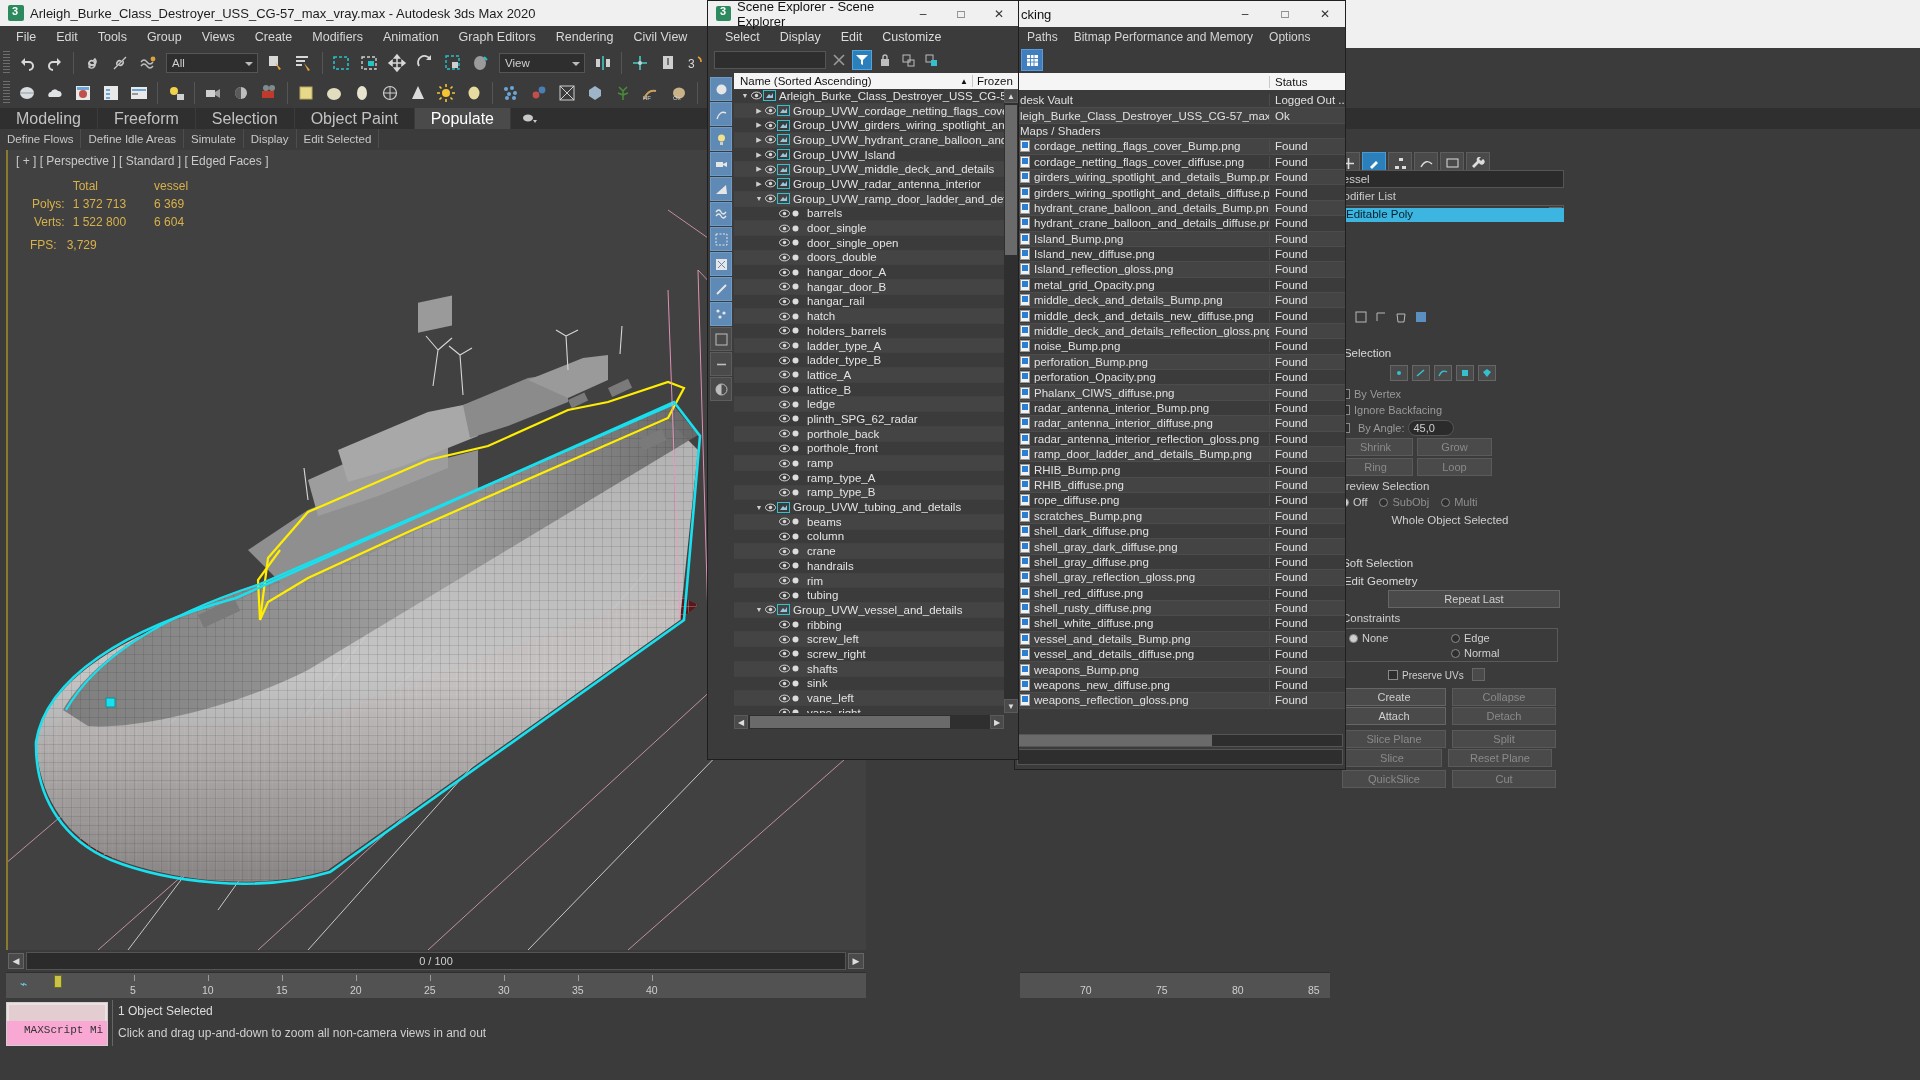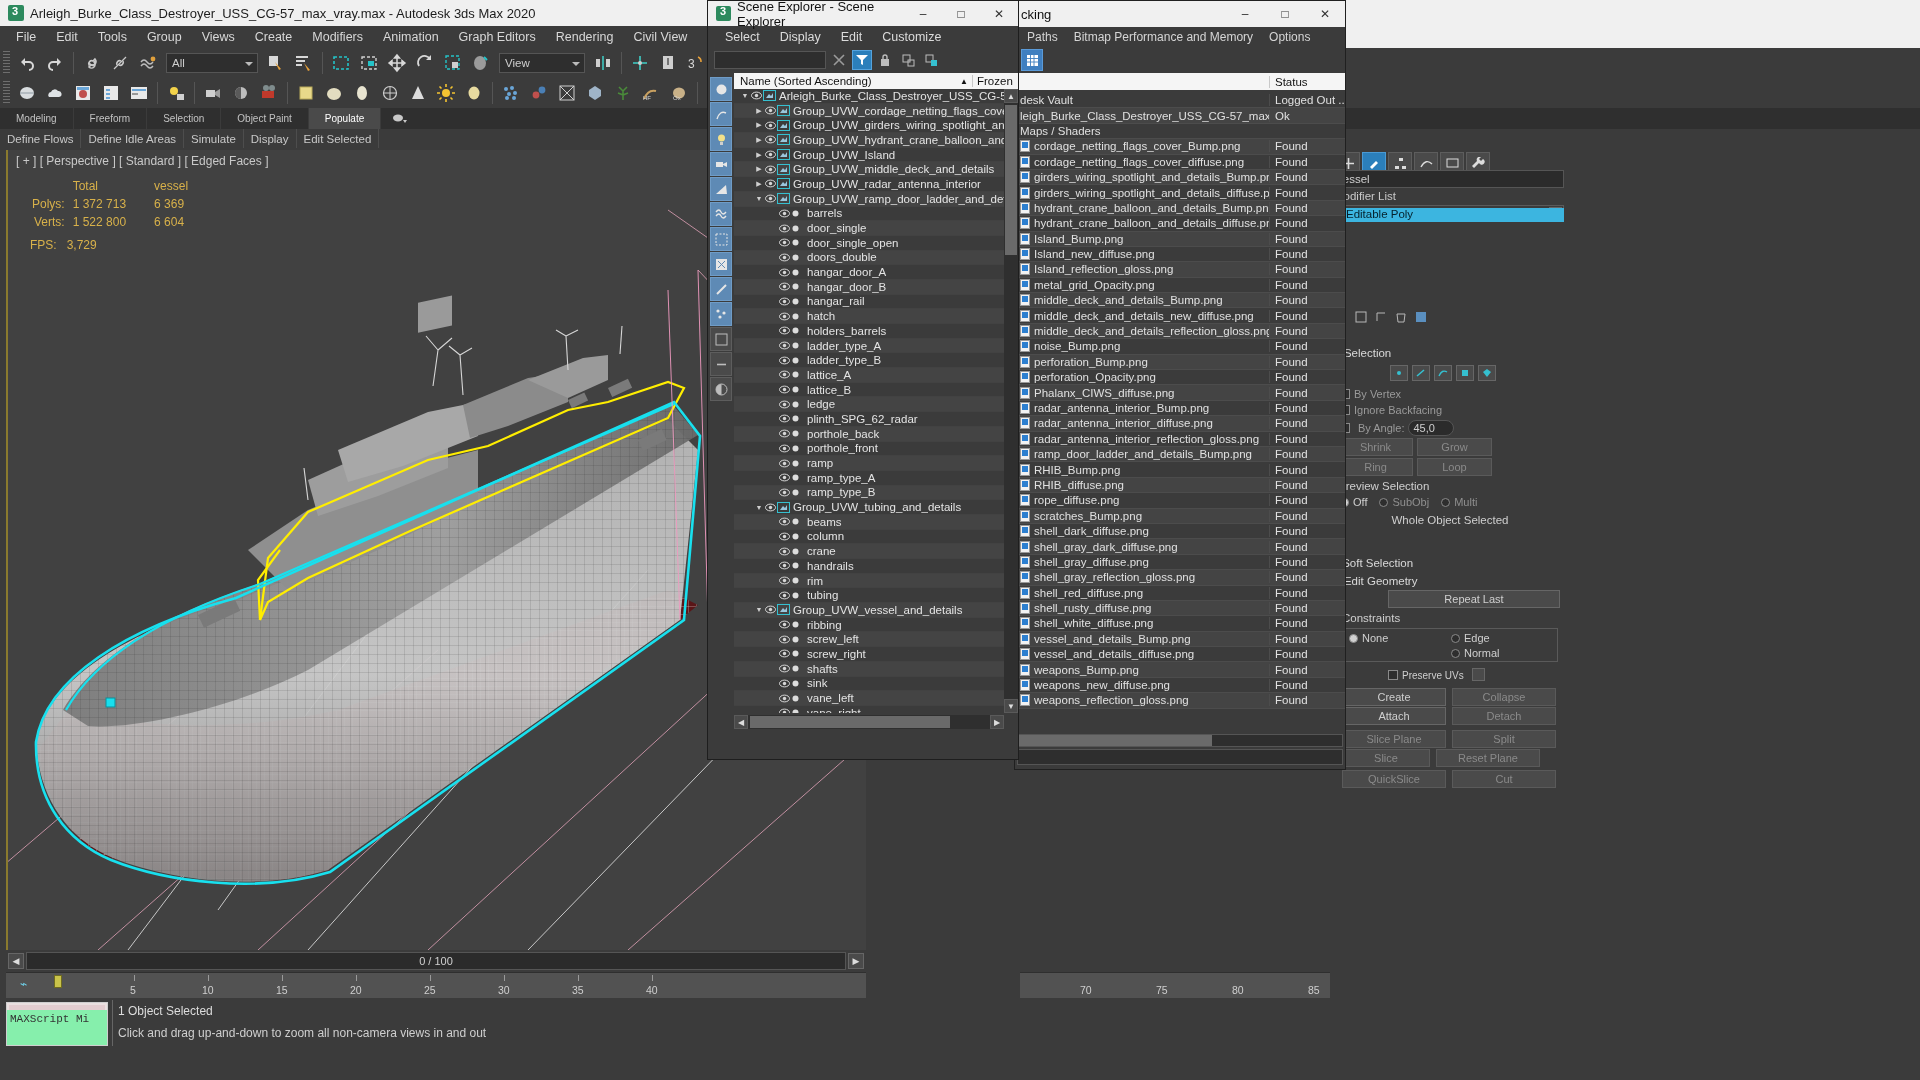--- a/index.html
+++ b/index.html
@@ -41,21 +41,21 @@
   .tsep { width:1px;height:22px;background:#555;margin:0 4px; flex:none;}
   .tcombo { height:20px; background:#2e2e2e; border:1px solid #555; color:#cfcfcf; font-size:11.5px;
             display:flex; align-items:center; padding:0 14px 0 5px; position:relative; flex:none;}
   .tcombo:after{content:"";position:absolute;right:4px;top:8px;border-left:4px solid transparent;border-right:4px solid transparent;border-top:4px solid #bbb;}
 
   
   .ic { width:20px;height:20px;display:block; }
 
   
   #ribbon { position:absolute; left:0; top:108px; width:1920px; height:21px; background:#2f2f2f; display:flex; align-items:stretch; }
-  #ribbon .rtab { padding:0 16px; display:flex;align-items:center; font-size:10px; color:#c2c2c2; border-right:1px solid #3b3b3b;}
+  #ribbon .rtab { padding:0 16px; display:flex;align-items:center; font-size:16px; color:#c2c2c2; border-right:1px solid #3b3b3b;}
   #ribbon .rtab.sel { background:#4a4a4a; color:#fff; }
   #ribbon .rmenu { width:36px; display:flex;align-items:center;justify-content:center;}
 
   #ribbon2 { position:absolute; left:0; top:129px; width:862px; height:19px; background:#3b3b3b; display:flex; align-items:stretch;}
   #ribbon2 .r2 { padding:0 7px; display:flex;align-items:center; font-size:11.5px;color:#c8c8c8;border-right:1px solid #4d4d4d;}
 
   
   #viewport { position:absolute; left:6px; top:150px; width:860px; height:800px; background:#414141; overflow:hidden; border-left:2px solid #8a7a2e;}
   #vp-label { position:absolute; left:8px; top:4px; font-size:12px; color:#c9c9c9;}
   #vp-stats { position:absolute; left:22px; top:26px; color:#d8b14a; font-size:12px; line-height:16px;}
@@ -72,21 +72,21 @@
   #tlfield{flex:1;height:18px;background:#2b2b2b;border:1px solid #555;color:#d0d0d0;font-size:11px;display:flex;align-items:center;justify-content:center;}
   #trackbar { position:absolute; left:6px; top:972px; width:860px; height:26px; background:#525252; border-top:1px solid #2f2f2f;}
   #trackbar .ticklbl{position:absolute;top:11px;font-size:10.5px;color:#cfcfcf;}
   #trackbar .tick{position:absolute;top:2px;width:1px;height:6px;background:#9a9a9a;}
   #trackbar .key{position:absolute;left:48px;top:2px;width:8px;height:13px;background:#c9c34a;border:1px solid #6e6a20;}
   #trackbar .tbicon{position:absolute;left:14px;top:4px;font-size:12px;color:#6fd0e8;}
 
   
   #statusbar { position:absolute; left:0; top:998px; width:1920px; height:60px; background:#3b3b3b; }
   #maxscript { position:absolute; left:6px; top:4px; width:102px; height:44px; border:1px solid #cfcfcf; background:#eae0e0;}
-  #maxscript .mini { position:absolute; left:0; bottom:0; width:100%; height:35px; background:#86efac; color:#333; font-family:"Liberation Mono", monospace; font-size:11px; padding-left:3px; line-height:19px; overflow:hidden; white-space:nowrap;}
+  #maxscript .mini { position:absolute; left:0; bottom:0; width:100%; height:24px; background:#f9a8d4; color:#333; font-family:"Liberation Mono", monospace; font-size:11px; padding-left:17px; line-height:19px; overflow:hidden; white-space:nowrap;}
   #maxscript .pinkbar{position:absolute;left:2px;top:2px;right:2px;height:20px;background:#e3cdd0;}
   #statmsgs{position:absolute; left:118px; top:2px; font-size:12px; color:#ddd; line-height:22px;}
   #statmsgs .l2{color:#cfcfcf;}
   #statbarsep{position:absolute;left:112px;top:2px;width:1px;height:46px;background:#666;}
 
   
   #cmdpanel { position:absolute; left:1330px; top:150px; width:590px; height:850px; background:#3b3b3b; }
   #cmdtabs { position:absolute; left:0; top:0; width:240px; height:26px; display:flex; align-items:center; gap:2px; padding-left:6px;}
   #cmdtabs .ct { width:24px;height:22px;background:#4a4a4a;border:1px solid #5d5d5d;display:flex;align-items:center;justify-content:center;}
   #cmdtabs .ct.sel{background:#2b7fbb;border-color:#4a9ad4;}
@@ -921,21 +921,21 @@
     </div>
     <div class="abs" style="left:12px;top:557px;display:flex;gap:6px;">
       <span class="cpbtn" style="width:104px;">Attach</span>
       <span class="cpbtn dis" style="width:104px;">Detach</span>
     </div>
     <div class="abs" style="left:12px;top:580px;display:flex;gap:6px;">
       <span class="cpbtn dis" style="width:104px;">Slice Plane</span>
       <span class="cpbtn dis" style="width:104px;">Split</span>
     </div>
     <div class="abs" style="left:12px;top:599px;display:flex;gap:6px;">
-      <span class="cpbtn dis" style="width:88px;">Slice</span>
+      <span class="cpbtn dis" style="width:100px;">Slice</span>
       <span class="cpbtn dis" style="width:104px;">Reset Plane</span>
     </div>
     <div class="abs" style="left:12px;top:620px;display:flex;gap:6px;">
       <span class="cpbtn dis" style="width:104px;">QuickSlice</span>
       <span class="cpbtn dis" style="width:104px;">Cut</span>
     </div>
   </div>
 
   <div id="asset">
     <div id="asset-title">

